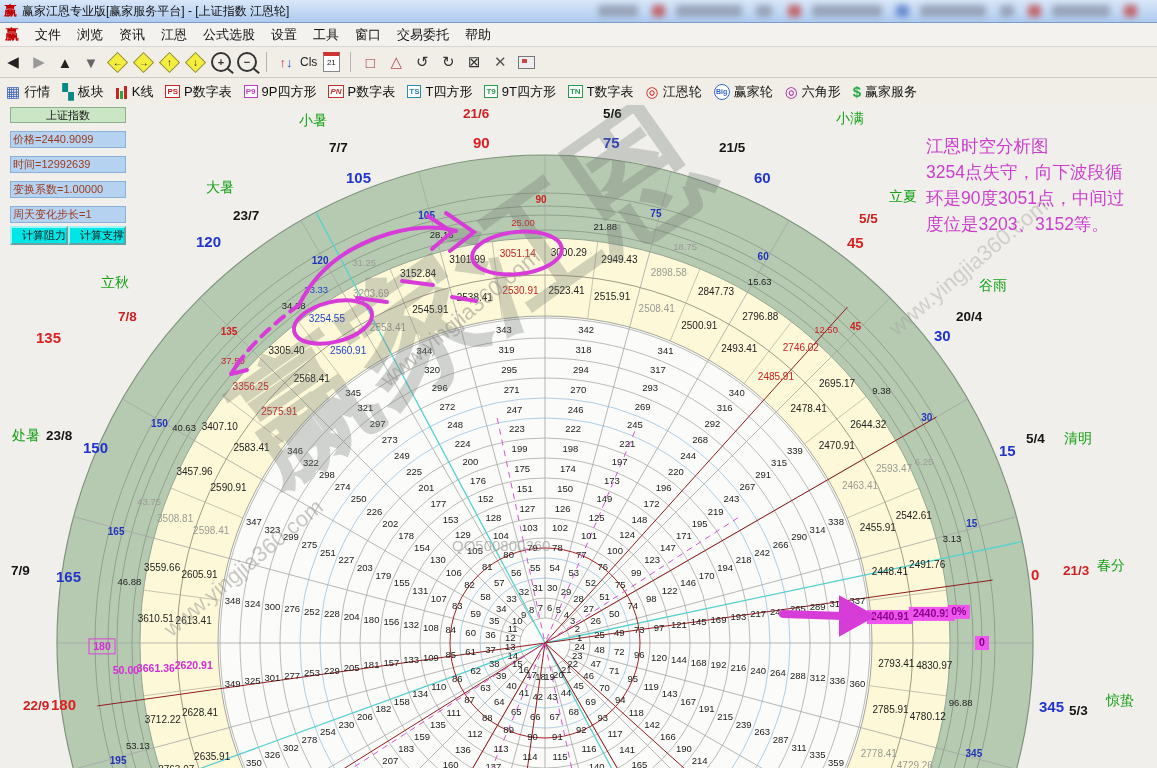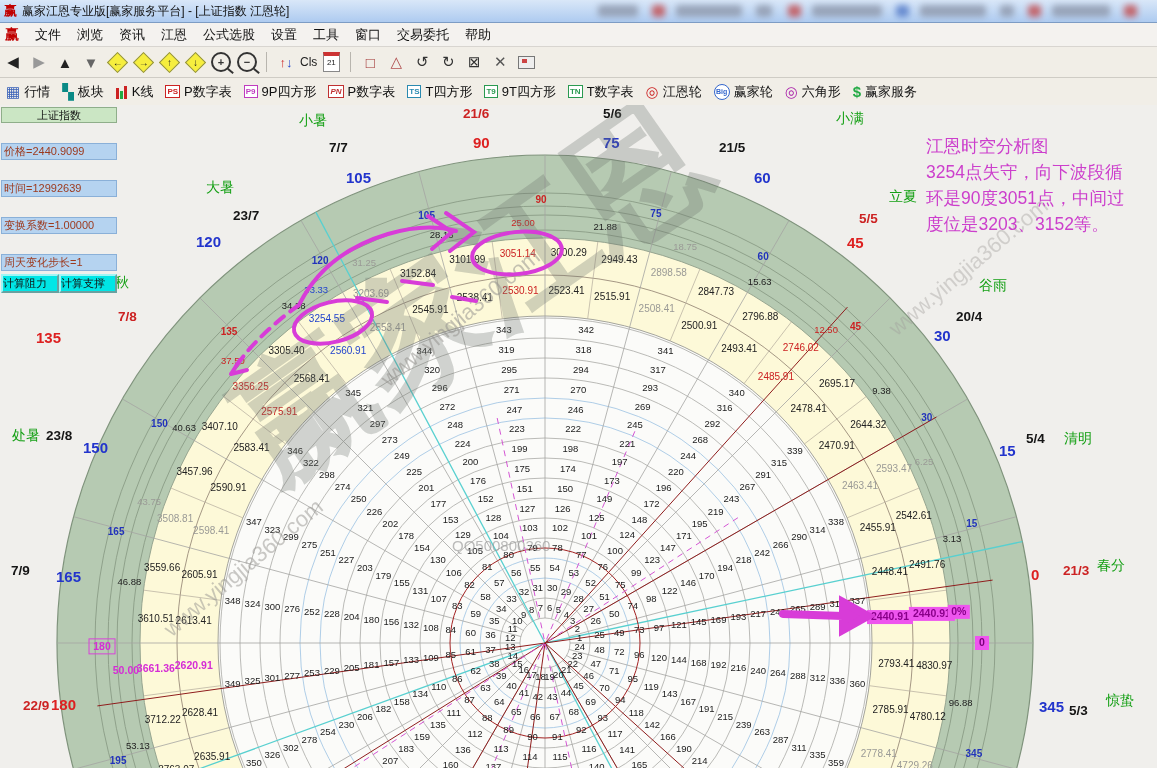--- a/index.html
+++ b/index.html
@@ -34,27 +34,27 @@
   .tb2{display:flex;align-items:center;margin:0 6px;cursor:default;}
   .tb2 .ic{margin-right:4px;display:flex;align-items:center;}
   .iconbox{font-size:8px;font-weight:bold;border:1px solid;padding:0 1px;line-height:11px;background:#fff;}
   .iconround{font-size:7px;font-weight:bold;border:1px solid #3366cc;color:#3366cc;border-radius:50%;width:14px;height:14px;line-height:13px;text-align:center;background:#fff;}
   .candle{display:inline-flex;align-items:flex-end;height:14px;}
   .candle i{width:3px;margin-right:1px;}
   
   #chart{position:absolute;left:0;top:105px;width:1157px;height:663px;background:#f0efec;}
   svg text{font-family:"Liberation Sans","DejaVu Sans",sans-serif;}
   
-  #panel{position:absolute;left:1px;top:107px;width:116px;font-size:11px;z-index:5;}
+  #panel{position:absolute;left:10px;top:107px;width:116px;font-size:11px;z-index:5;}
   #panel .hdr{background:#cbe6c4;border:1px solid #8fae8a;color:#111;text-align:center;height:14px;line-height:14px;}
   #panel .row{background:#b5d3f0;border:1px solid #8ab0d8;color:#9c3a1e;height:15px;line-height:15px;
-    padding-left:2px;margin-top:20px;white-space:nowrap;overflow:hidden;}
+    padding-left:2px;margin-top:8px;white-space:nowrap;overflow:hidden;}
   #panel .btns{display:flex;margin-top:3px;}
   #panel .btns div{background:#00e6e6;border:2px outset #9ff5f5;color:#111;width:56px;height:15px;
-    line-height:14px;text-align:left;cursor:pointer;}
+    line-height:14px;text-align:right;cursor:pointer;}
   
   #note{position:absolute;left:926px;top:133px;width:235px;font-size:17.5px;line-height:26px;
     color:#cc3fcc;z-index:6;}
 </style>
 </head>
 <body>
 
 <div id="titlebar">
   <span class="logo">赢</span>
   <span>赢家江恩专业版[赢家服务平台] - [上证指数 江恩轮]</span>

